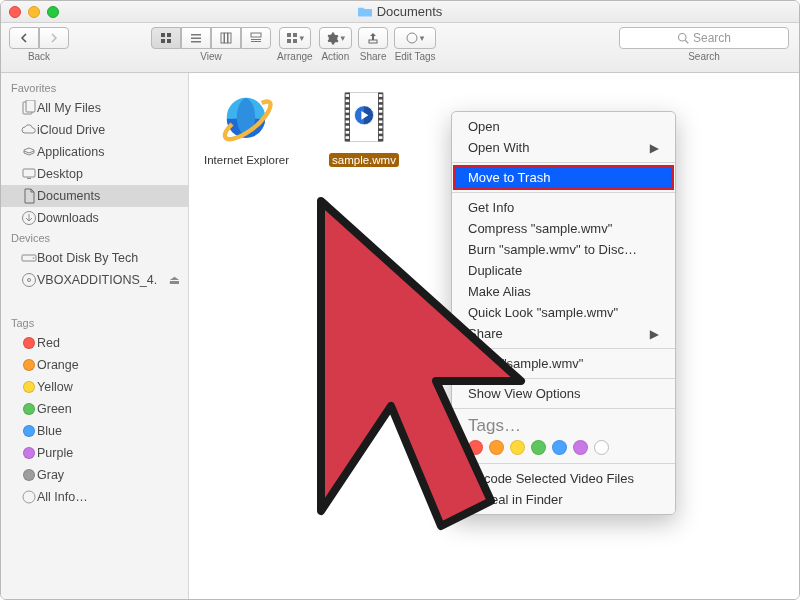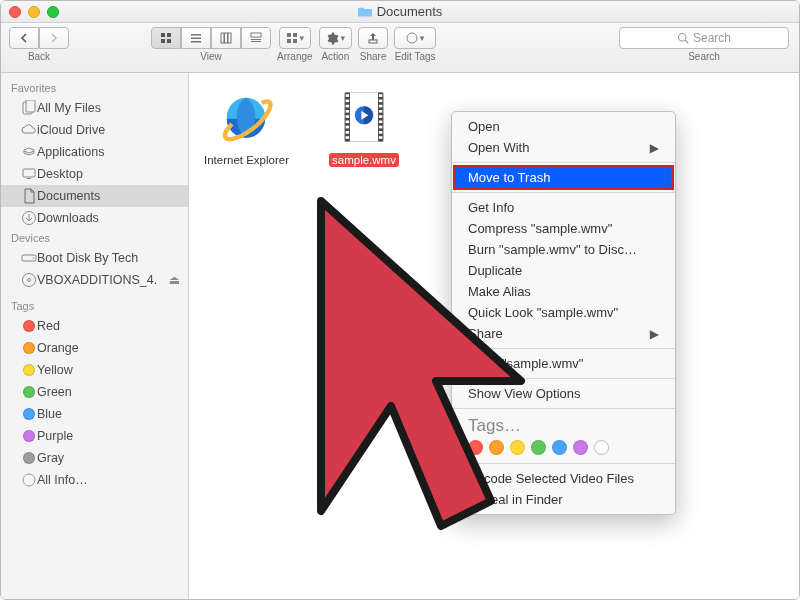--- a/index.html
+++ b/index.html
@@ -36,21 +36,21 @@
 .sb-item.sel { background:#d8d8d8; }
 .sb-ico { width:16px; height:16px; display:flex; align-items:center; justify-content:center; color:#7a7a7a; flex-shrink:0;}
 .sb-item .txt { flex:1; white-space:nowrap; overflow:hidden; text-overflow:ellipsis;}
 .sb-item .ej { color:#8a8a8a; font-size:12px;}
 .tagdot{ width:12px; height:12px; border-radius:50%; border:1px solid rgba(0,0,0,.15);}
 .content { flex:1; background:#fff; position:relative; padding:12px; }
 .files { display:flex; gap:28px; }
 .file { width:90px; display:flex; flex-direction:column; align-items:center; gap:4px; }
 .file .ficon { width:64px; height:64px; display:flex; align-items:center; justify-content:center;}
 .file .flabel { font-size:11.5px; text-align:center; color:#333; padding:1px 3px; border-radius:3px; max-width:100%; white-space:nowrap; overflow:hidden; text-overflow:clip;}
-.file.selected .flabel { background:#ef4444; color:#fff; }
+.file.selected .flabel { background:#a16207; color:#fff; }
 
 .ctx-menu { position:absolute; left:450px; top:110px; width:225px; background:rgba(248,248,248,0.98); border:1px solid #c0c0c0; border-radius:5px; box-shadow:0 8px 24px rgba(0,0,0,.25); font-size:13px; color:#333; padding:4px 0; }
 .ctx-item { padding:3px 16px; display:flex; align-items:center; justify-content:space-between; white-space:nowrap;}
 .ctx-item.hl { position:relative;}
 .ctx-item.hl .bar { position:absolute; left:1px; right:1px; top:-1px; bottom:-1px; background:#0a60ff; z-index:0;}
 .ctx-item.hl .innerbox{ position:absolute; left:1px; right:1px; top:-2px; bottom:-2px; border:3px solid #d21f2f; z-index:2; pointer-events:none;}
 .ctx-item.hl span { position:relative; z-index:1; color:#fff;}
 .ctx-item .sub { color:#555; font-size:12px;}
 .ctx-sep { height:1px; background:#d6d6d6; margin:4px 0;}
 .ctx-tags { display:flex; gap:6px; padding:4px 16px;}
@@ -273,21 +273,21 @@
         <span class="sb-ico">
             <svg width="16" height="16" viewBox="0 0 16 16">
               <circle cx="8" cy="8" r="6.5" fill="none" stroke="#8a8a8a"></circle>
               <circle cx="8" cy="8" r="1.5" fill="none" stroke="#8a8a8a"></circle>
             </svg>
           </span>
         <span class="txt">VBOXADDITIONS_4.</span>
         <span class="ej">⏏</span>
       </div>
 
-      <div class="sb-head" style="margin-top:6px">Tags</div>
+      <div class="sb-head" style="margin-top:23px">Tags</div>
       <div id="tags-list">
           <div class="sb-item">
             <span class="sb-ico">
               <span class="tagdot" style="background:#ff5b4f"></span>
             </span>
             <span class="txt">Red</span>
           </div>
           <div class="sb-item">
             <span class="sb-ico">
               <span class="tagdot" style="background:#ff9f2e"></span>

